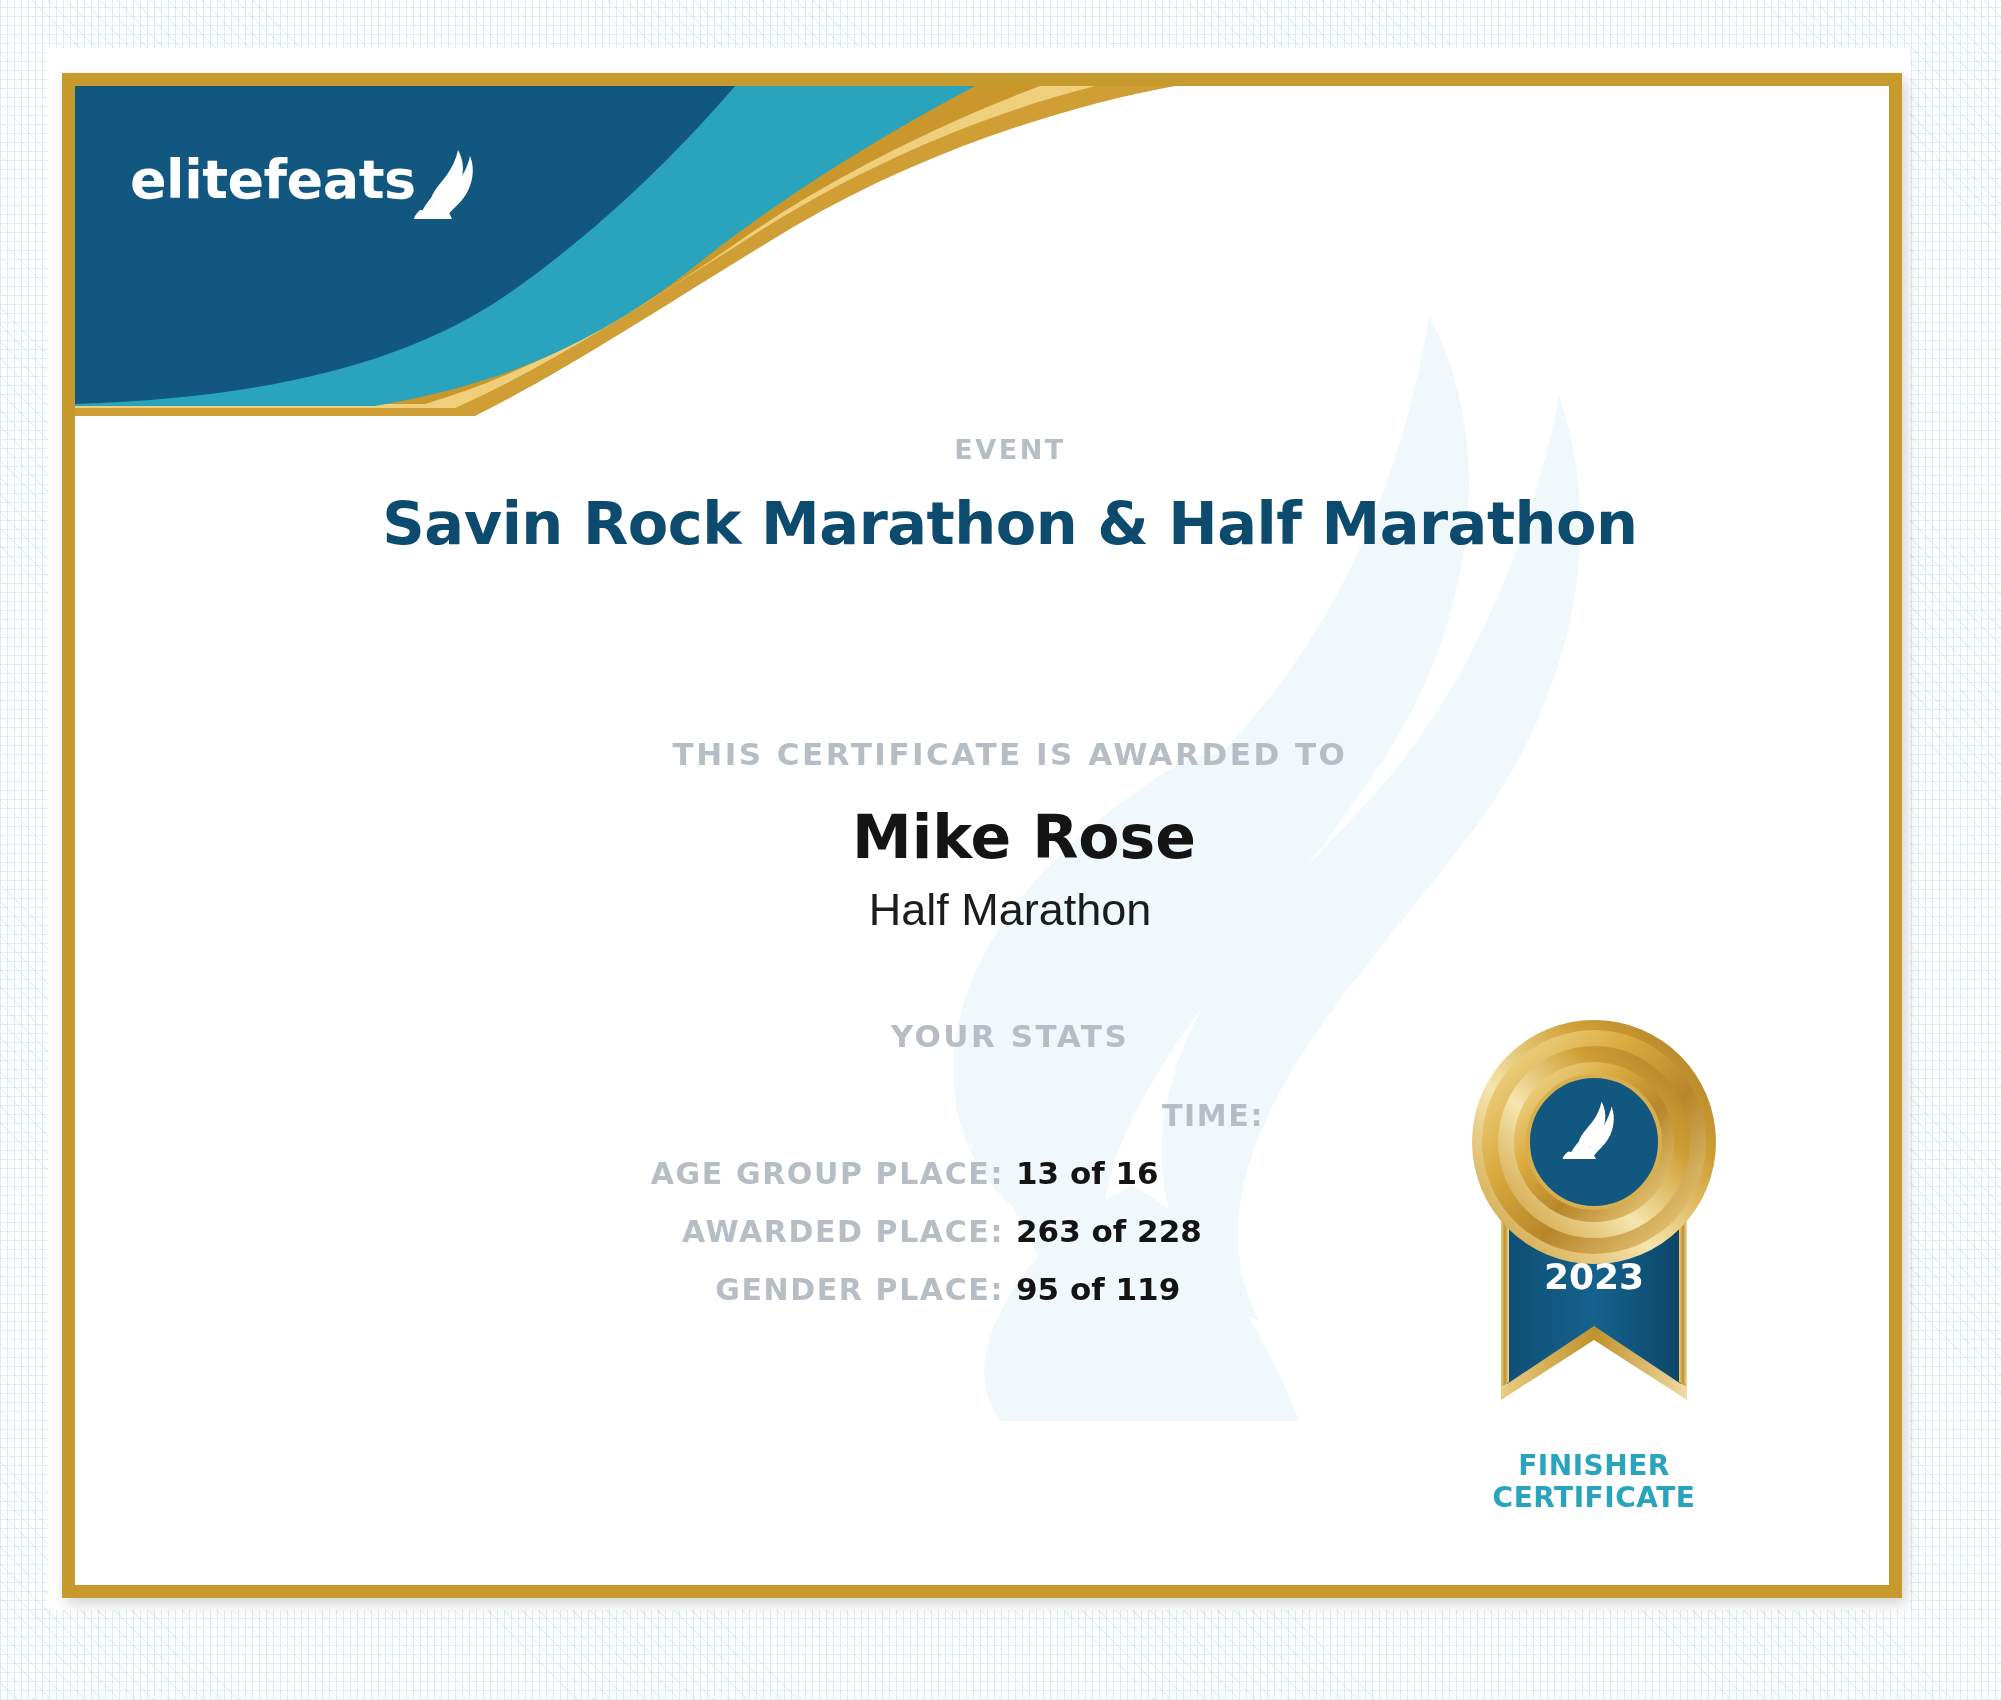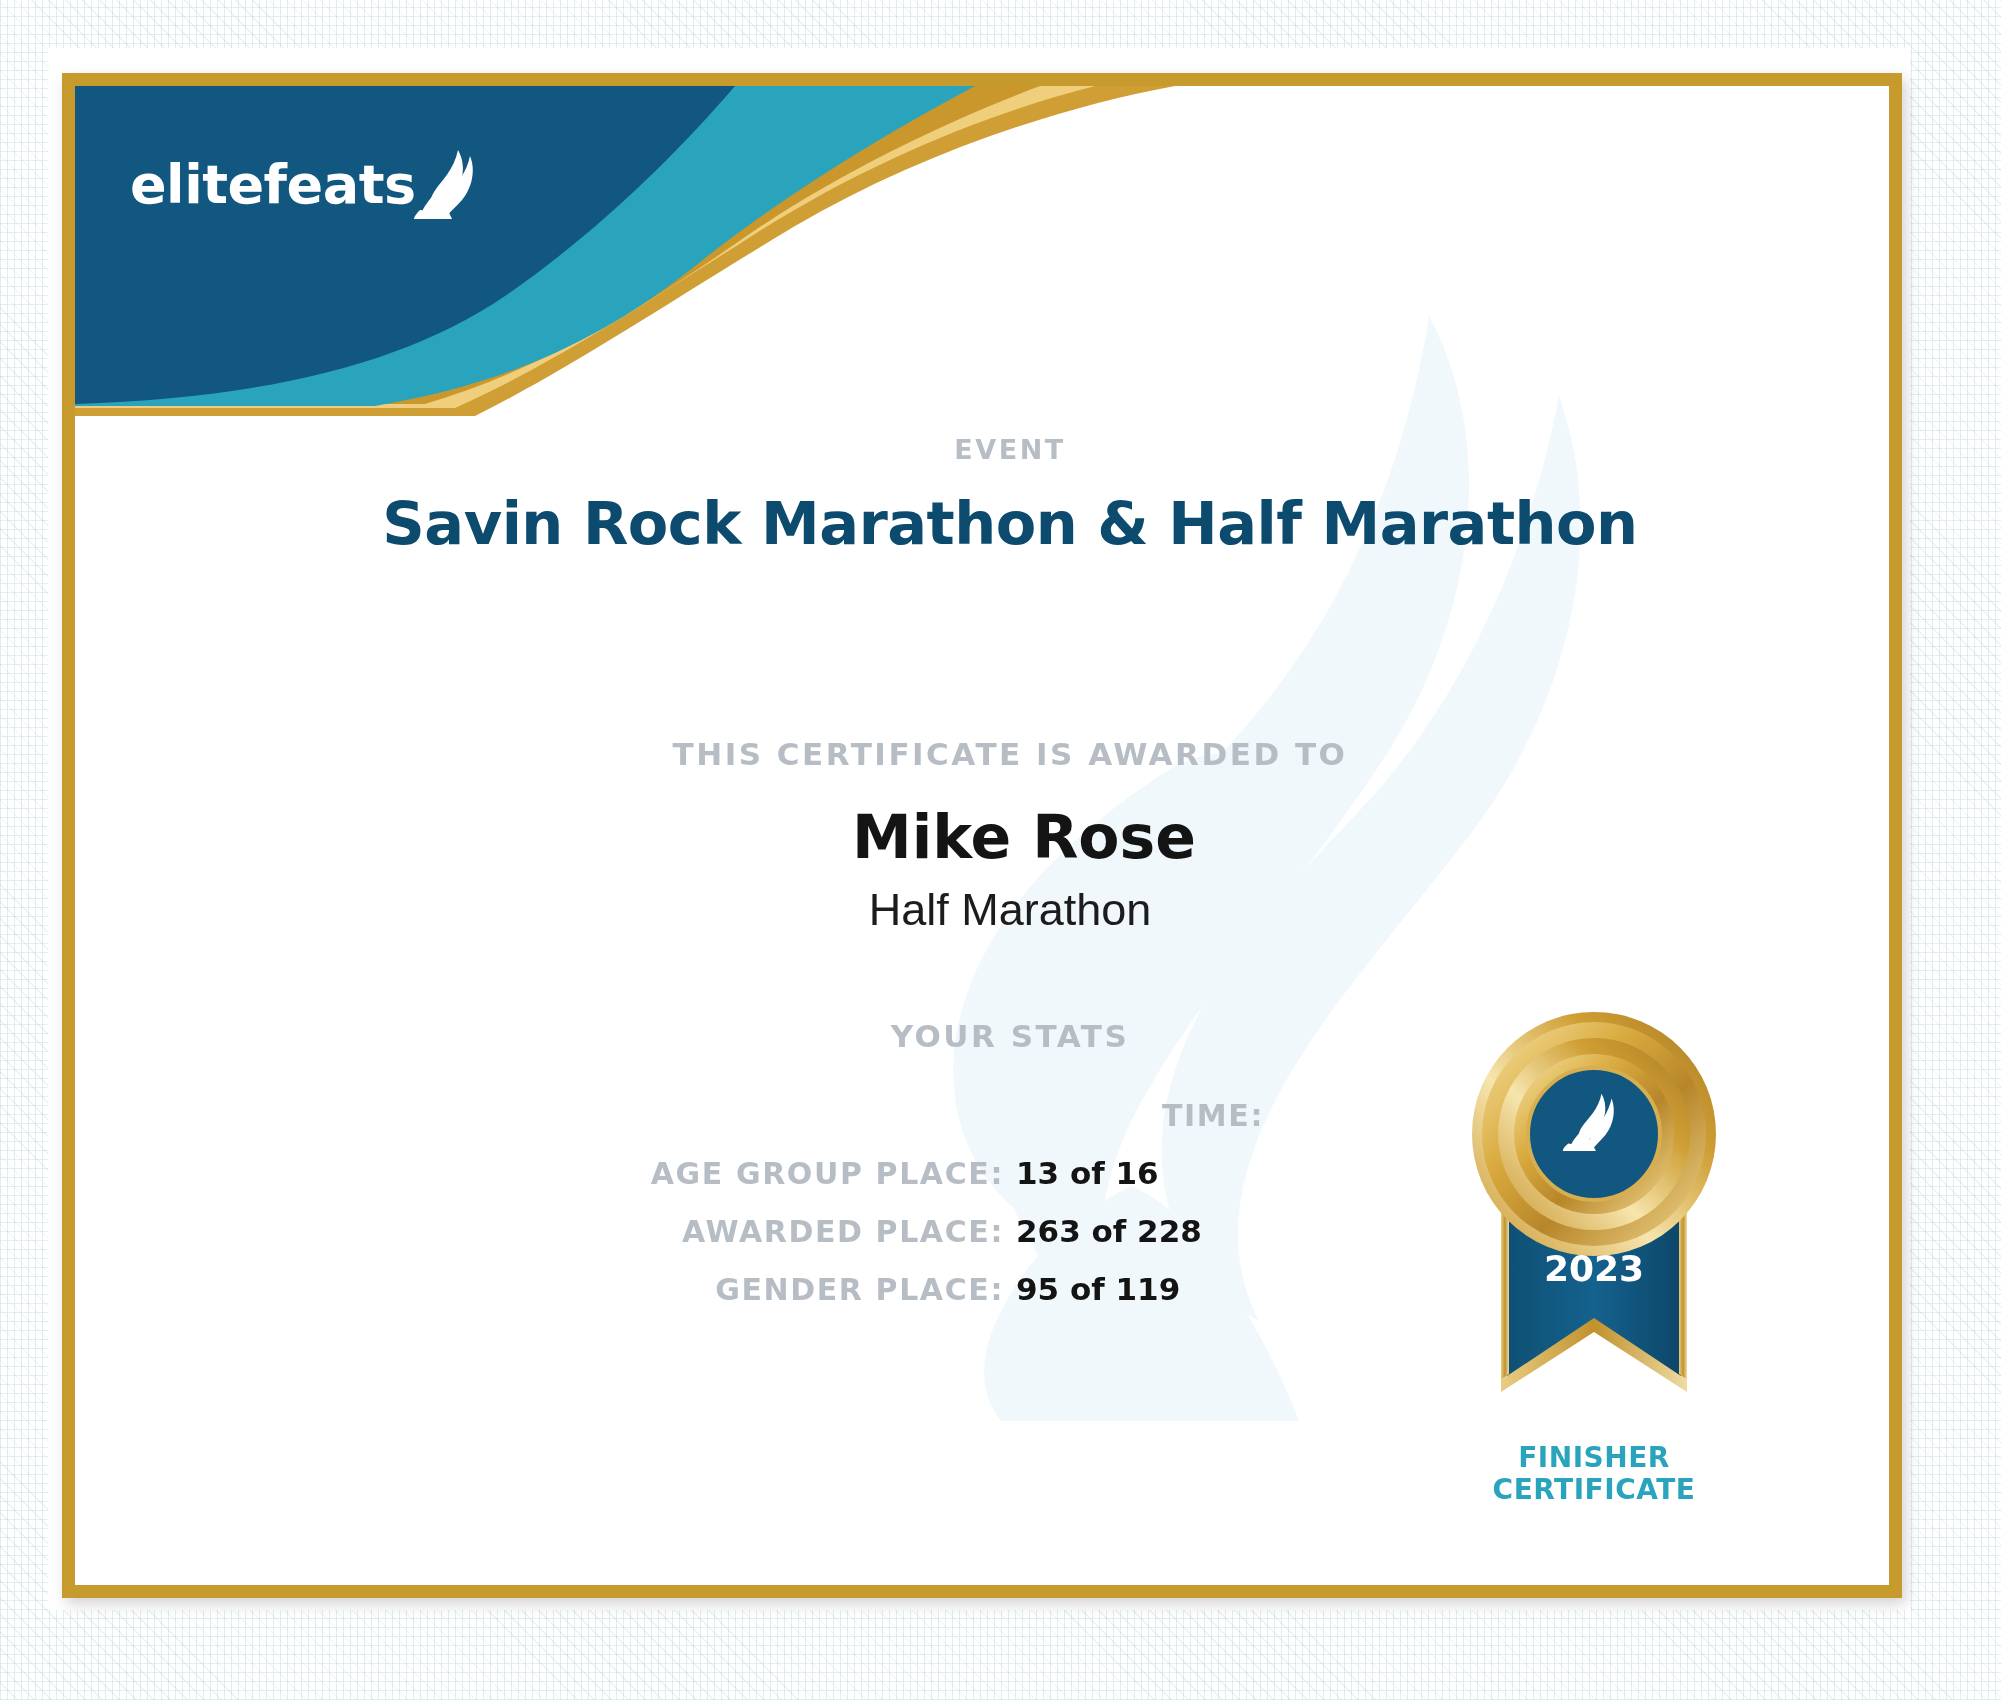--- a/index.html
+++ b/index.html
@@ -72,21 +72,21 @@
     left: 0;
     top: 0;
     width: 1100px;
     height: 330px;
   }
   .logo {
     position: absolute;
     left: 55px;
     top: 62px;
     display: flex;
-    align-items: center;
+    align-items: flex-start;
   }
   .logo-text {
     color: #ffffff;
     font-size: 54px;
     font-weight: bold;
     letter-spacing: -0.5px;
     font-family: "DejaVu Sans", sans-serif;
   }
   .logo-wing {
     width: 68px;
@@ -171,21 +171,21 @@
     color: #141414;
     font-size: 31px;
     font-weight: bold;
     font-family: "DejaVu Sans", sans-serif;
   }
 
   
   .seal {
     position: absolute;
     right: 150px;
-    bottom: 80px;
+    bottom: 72px;
     width: 290px;
     text-align: center;
   }
   .seal svg { display: block; margin: 0 auto; }
   .seal-caption {
     color: #2aa3bd;
     font-size: 28px;
     font-weight: bold;
     line-height: 1.12;
     letter-spacing: 0.5px;

